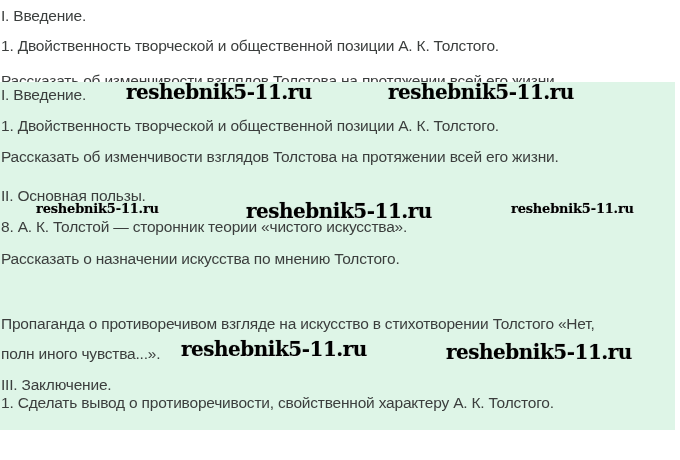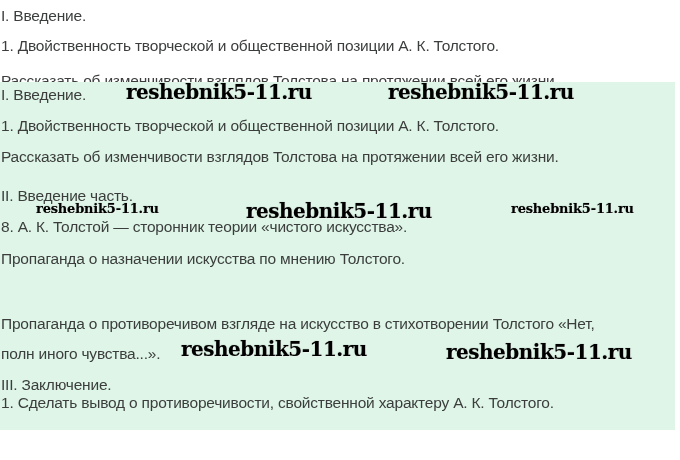--- a/index.html
+++ b/index.html
@@ -43,23 +43,23 @@
 
   <div class="line" style="top:8px">I. Введение.</div>
   <div class="line" style="top:38px">1. Двойственность творческой и общественной позиции А. К. Толстого.</div>
   <div class="line" style="top:73px">Рассказать об изменчивости взглядов Толстова на протяжении всей его жизни.</div>
 
   <div class="panel"></div>
 
   <div class="line" style="top:87px">I. Введение.</div>
   <div class="line" style="top:118px">1. Двойственность творческой и общественной позиции А. К. Толстого.</div>
   <div class="line" style="top:149px">Рассказать об изменчивости взглядов Толстова на протяжении всей его жизни.</div>
-  <div class="line" style="top:188px">II. Введение часть.</div>
+  <div class="line" style="top:188px">II. Основная пользы.</div>
   <div class="line" style="top:219px">8. А. К. Толстой — сторонник теории «чистого искусства».</div>
-  <div class="line" style="top:251px">Пропаганда о назначении искусства по мнению Толстого.</div>
+  <div class="line" style="top:251px">Рассказать о назначении искусства по мнению Толстого.</div>
   <div class="line" style="top:316px">Пропаганда о противоречивом взгляде на искусство в стихотворении Толстого «Нет,</div>
   <div class="line" style="top:377px">III. Заключение.</div>
   <div class="line" style="top:346px">полн иного чувства...».</div>
   <div class="line" style="top:395px">1. Сделать вывод о противоречивости, свойственной характеру А. К. Толстого.</div>
 
   <div class="wm wm-lg" style="left:126px;top:80px">reshebnik5-11.ru</div>
   <div class="wm wm-lg" style="left:388px;top:80px">reshebnik5-11.ru</div>
 
   <div class="wm wm-sm" style="left:36px;top:201px">reshebnik5-11.ru</div>
   <div class="wm wm-lg" style="left:246px;top:199px">reshebnik5-11.ru</div>

